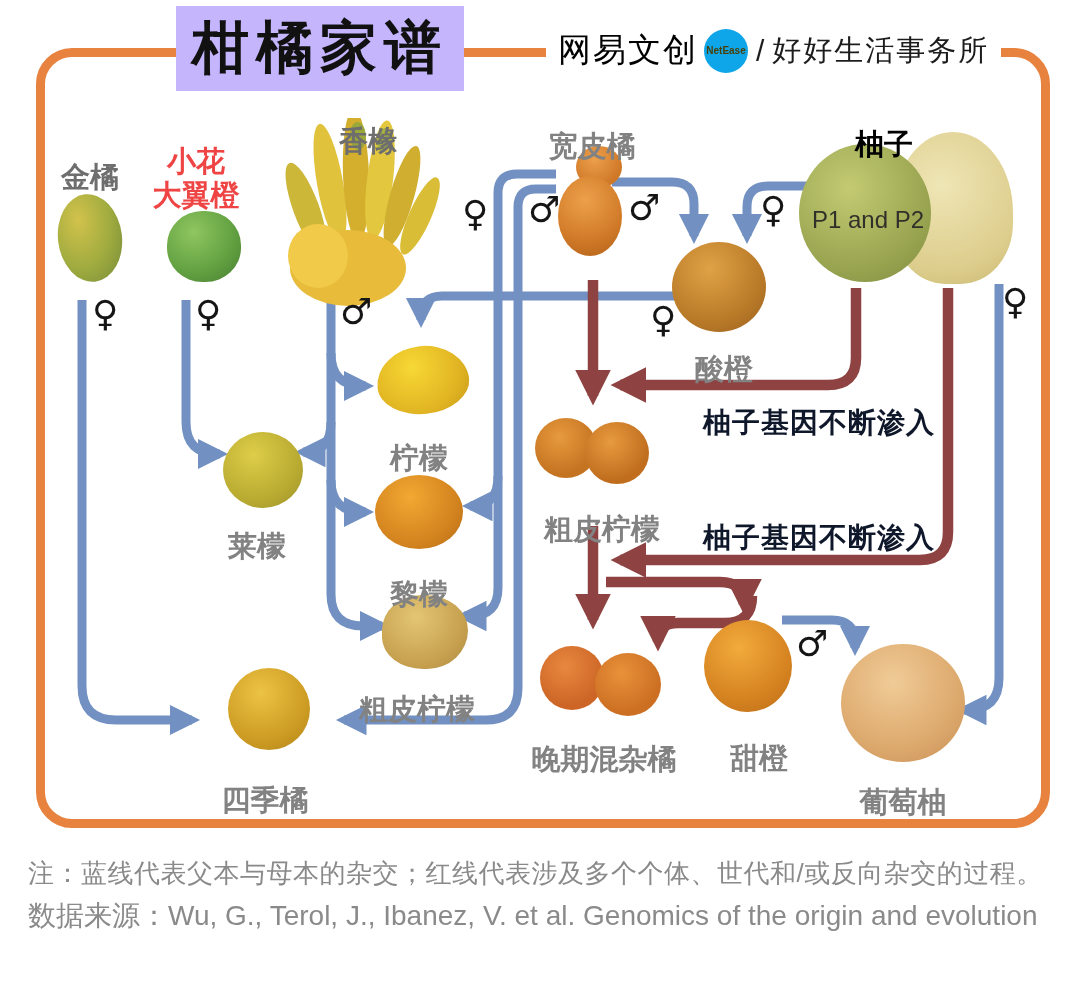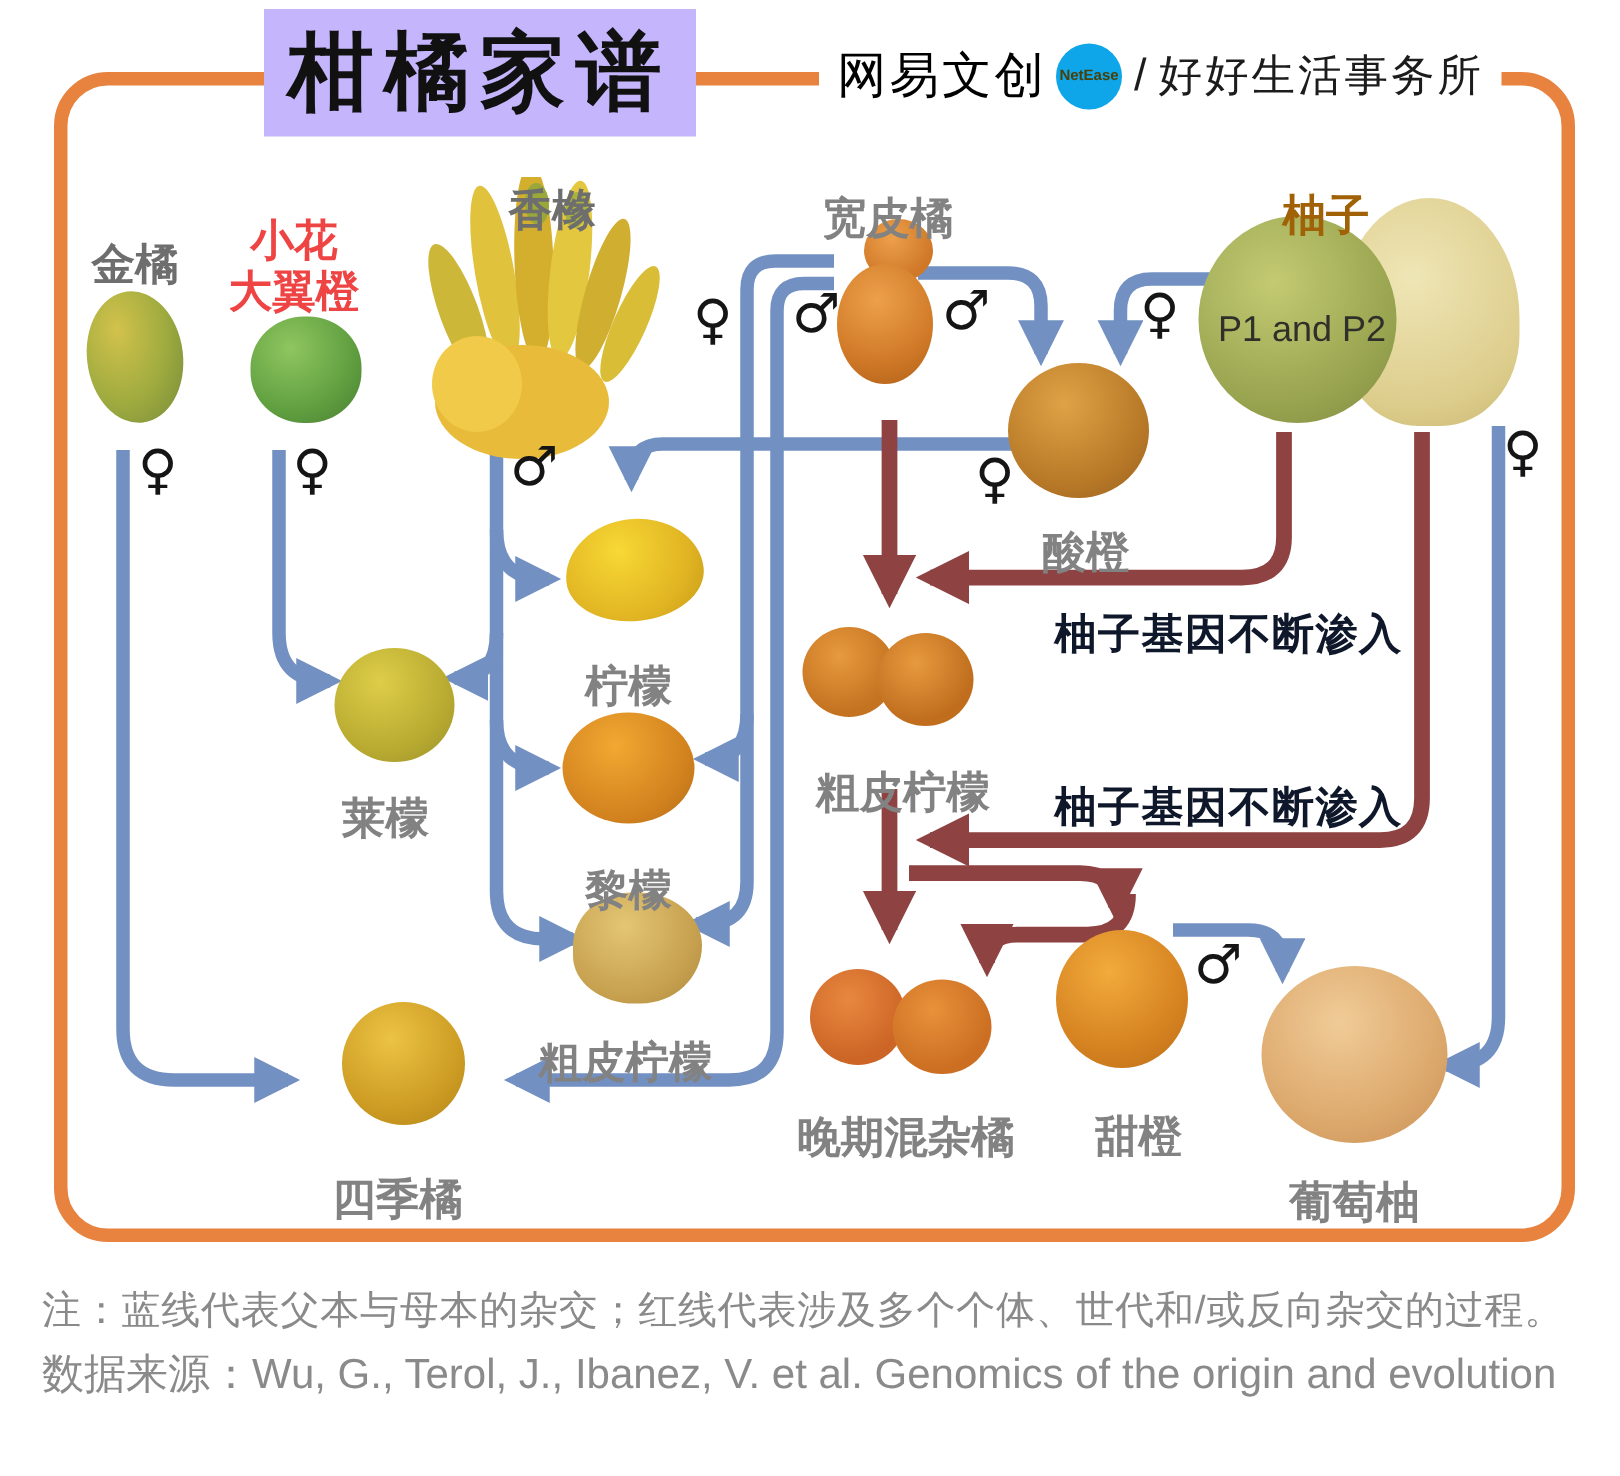--- a/index.html
+++ b/index.html
@@ -147,21 +147,21 @@
   <div class="fruit" style="left:228px;top:668px;width:82px;height:82px;border-radius:50%;
               background:radial-gradient(circle at 40% 30%,#ecc344,#cb9a22 65%,#b08418);"></div>
 
   <div class="lbl" style="left:90px;top:135px;color:#6e6e6e">金橘</div>
   <div class="lbl" style="left:196px;top:119px;color:#ef4444">
     <div>小花</div>
     <div>大翼橙</div>
   </div>
   <div class="lbl" style="left:368px;top:99px;color:#6e6e6e">香橼</div>
   <div class="lbl" style="left:592px;top:104px">宽皮橘</div>
-  <div class="lbl" style="left:884px;top:102px;color:#a16207">柚子</div>
+  <div class="lbl" style="left:884px;top:102px;color:#000000">柚子</div>
   <div class="lbl" style="left:724px;top:327px">酸橙</div>
   <div class="lbl" style="left:419px;top:416px">柠檬</div>
   <div class="lbl" style="left:257px;top:504px">莱檬</div>
   <div class="lbl" style="left:419px;top:552px">黎檬</div>
   <div class="lbl" style="left:417px;top:667px">粗皮柠檬</div>
   <div class="lbl" style="left:602px;top:487px">粗皮柠檬</div>
   <div class="lbl" style="left:604px;top:717px">晚期混杂橘</div>
   <div class="lbl" style="left:759px;top:716px">甜橙</div>
   <div class="lbl" style="left:903px;top:760px">葡萄柚</div>
   <div class="lbl" style="left:265px;top:758px">四季橘</div>

